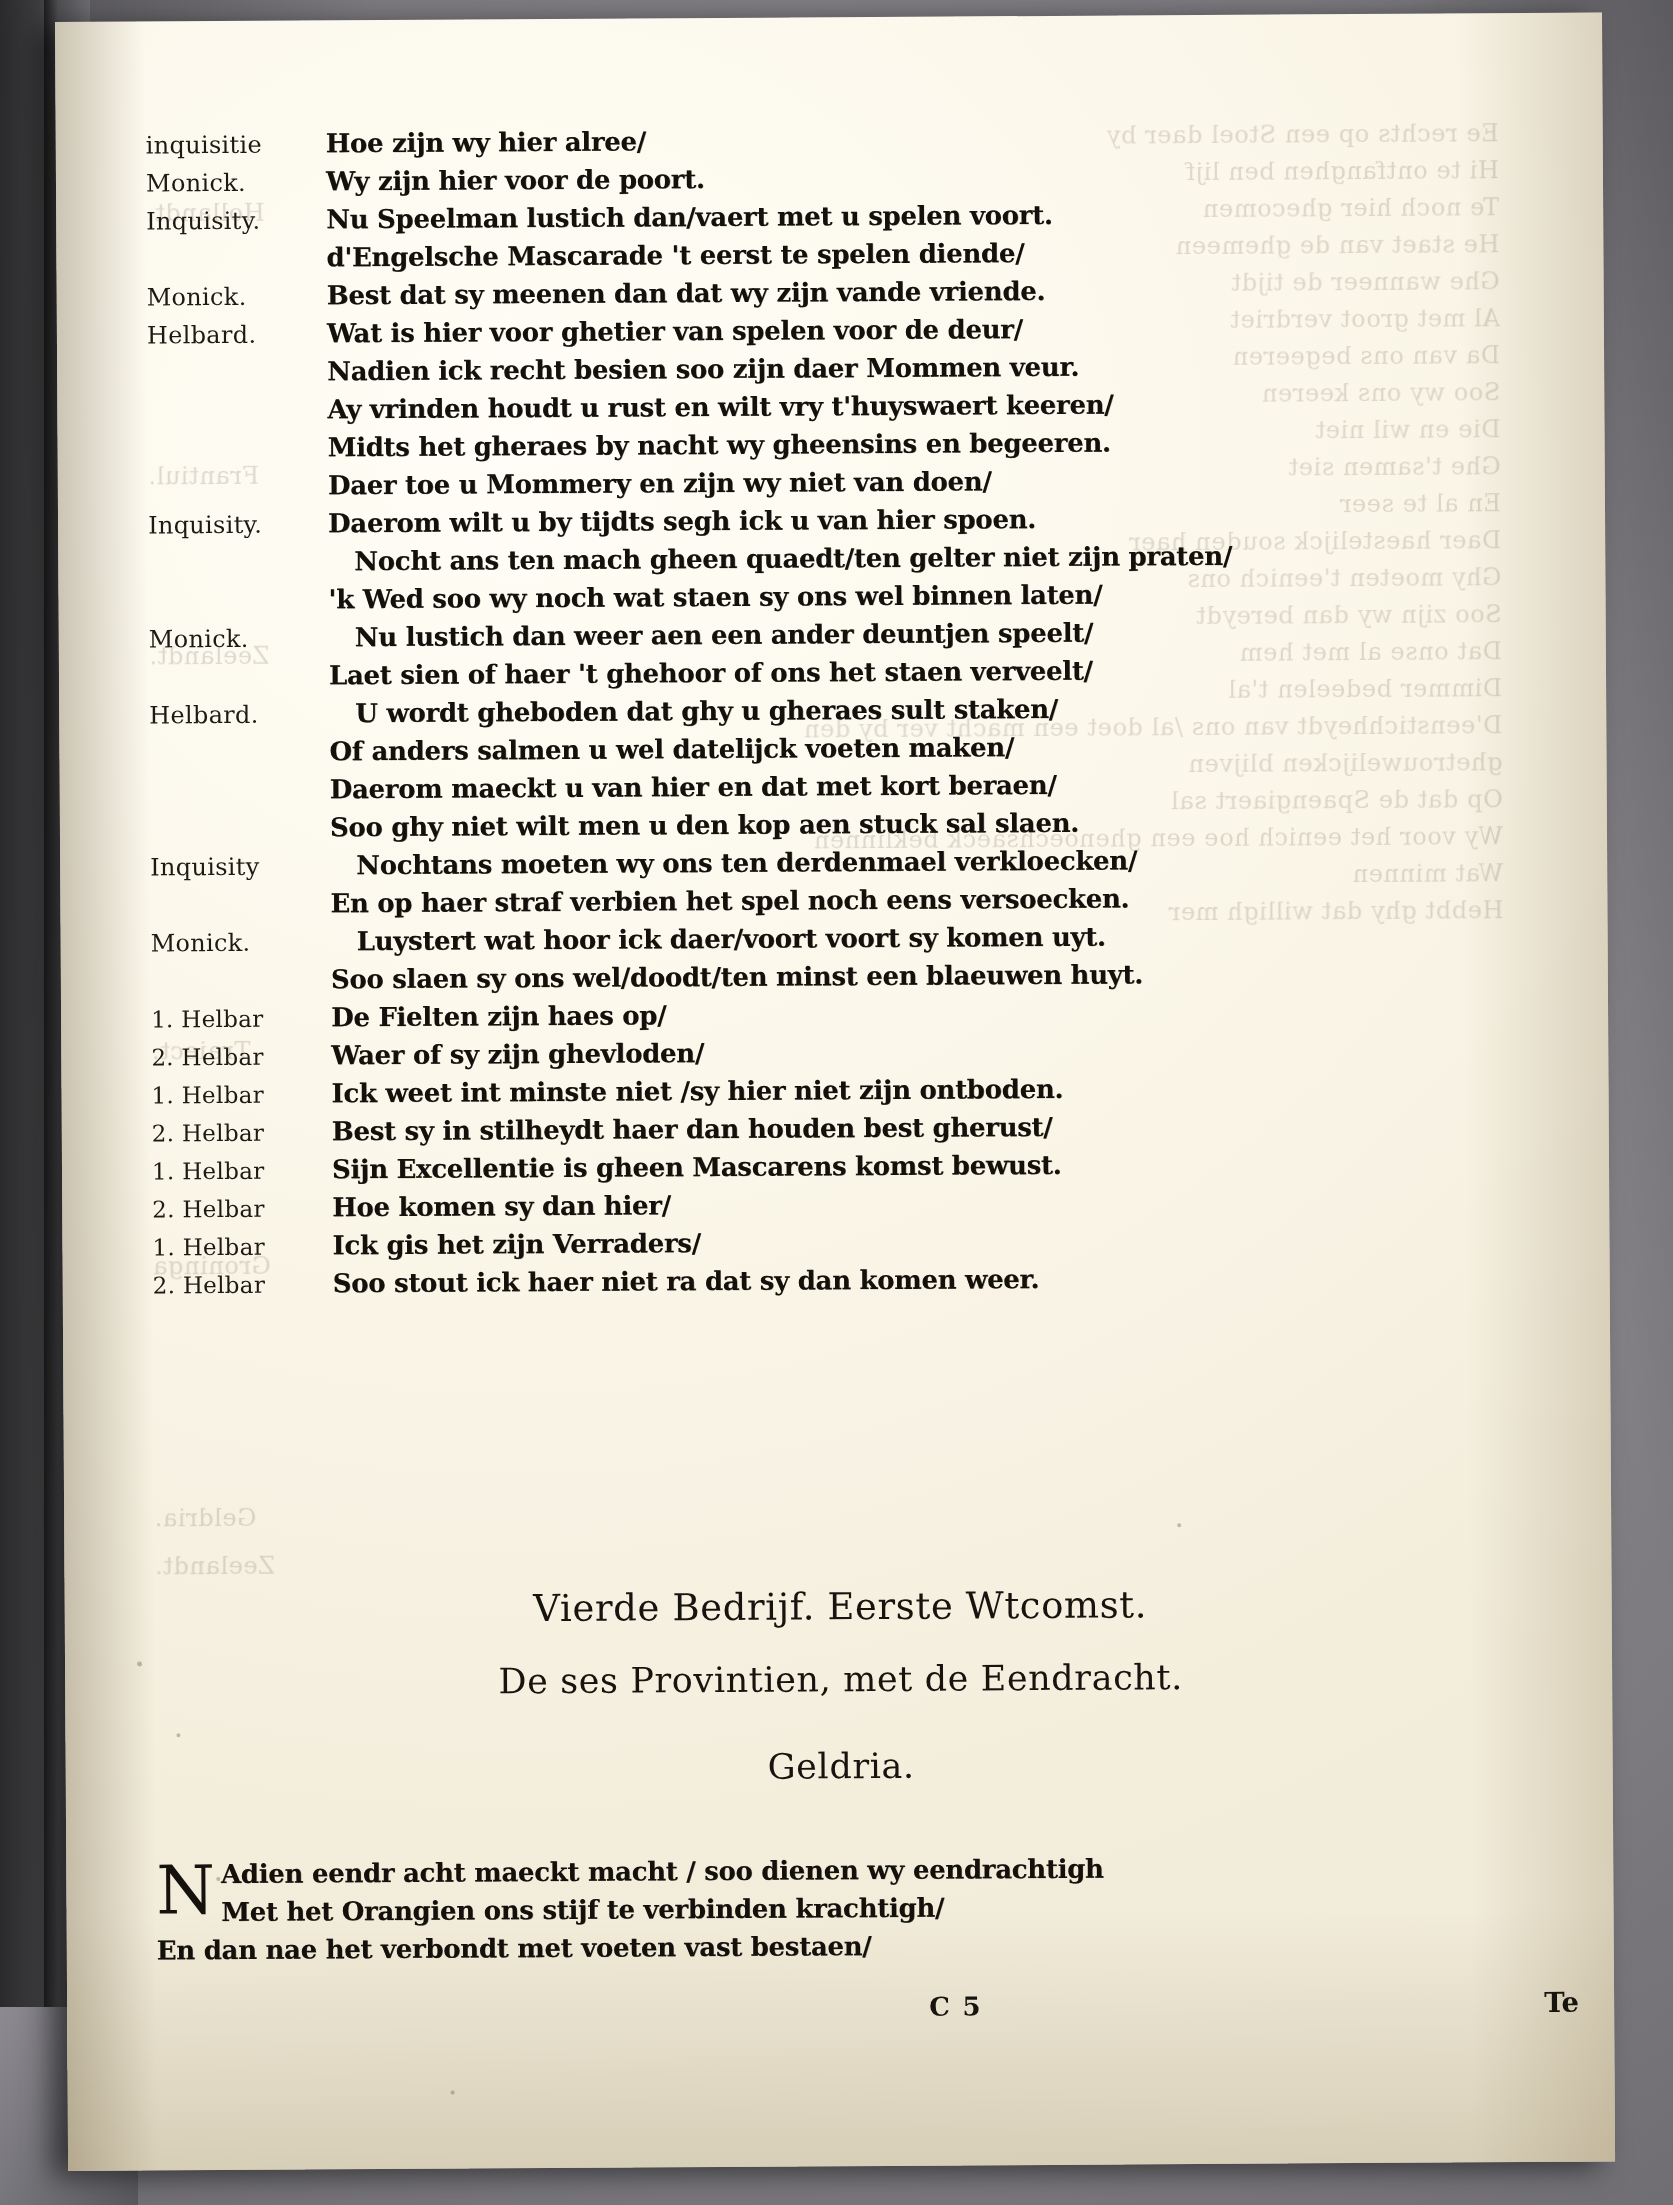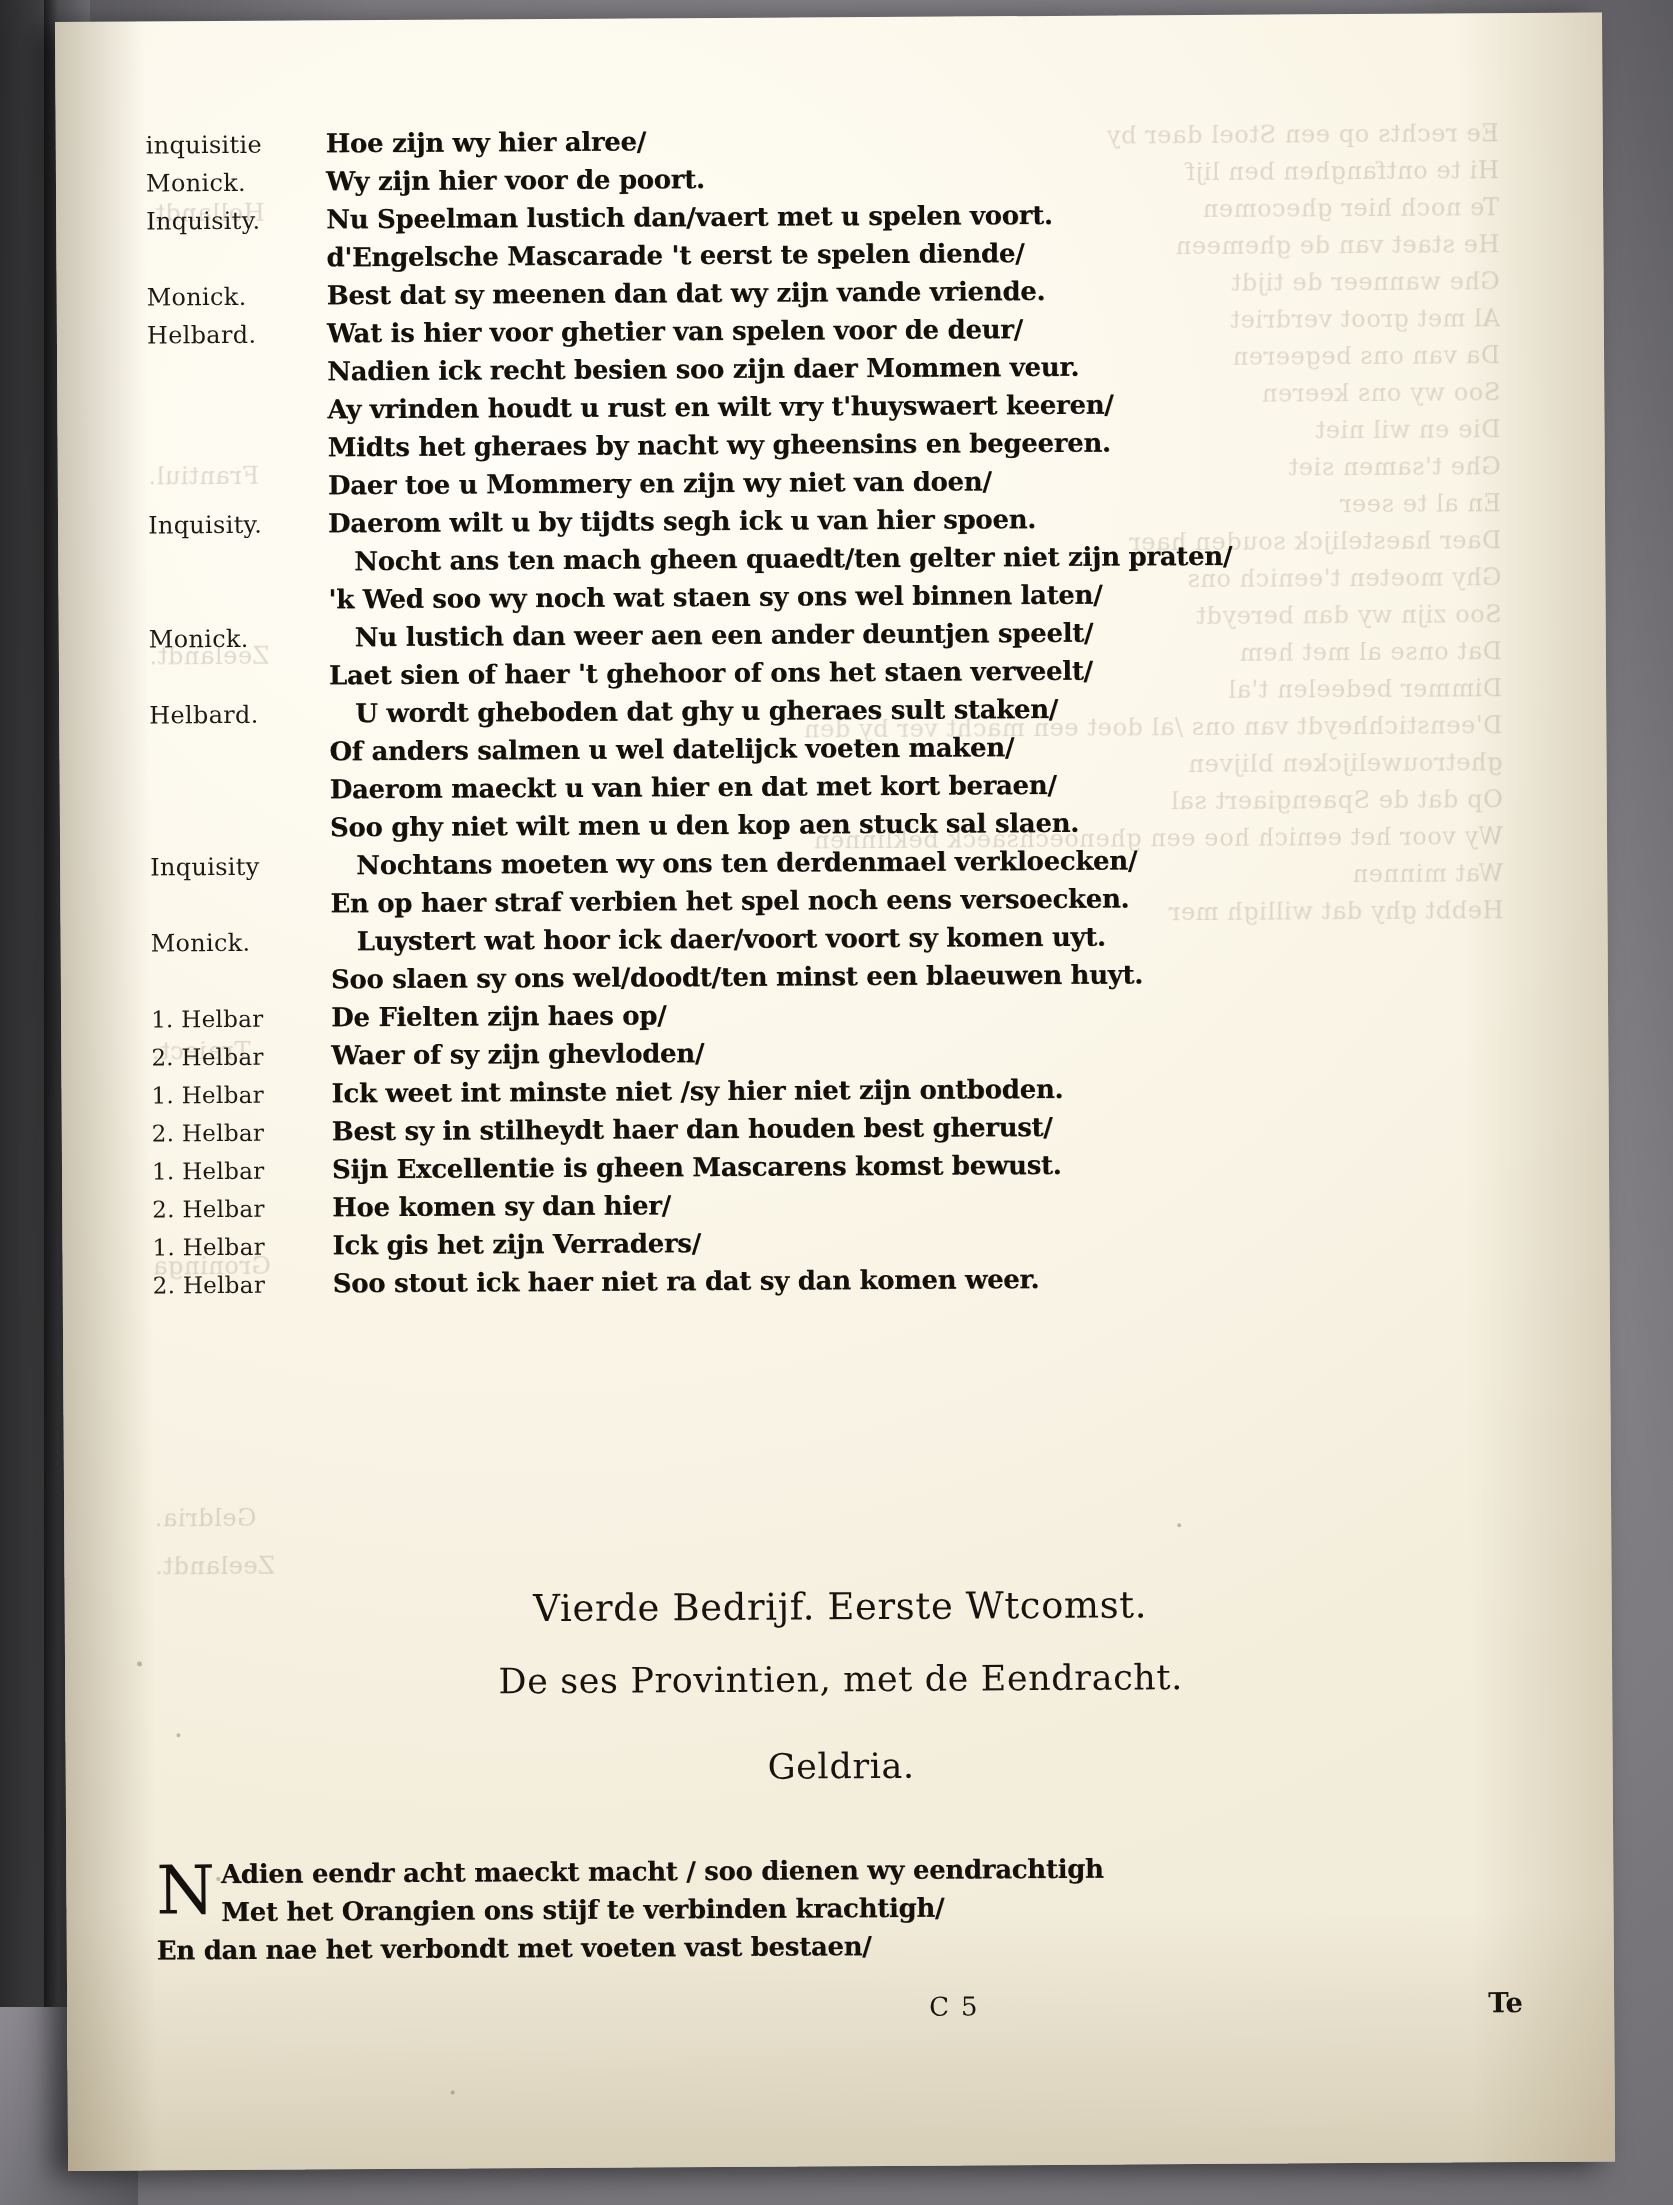--- a/index.html
+++ b/index.html
@@ -172,28 +172,28 @@
     margin-top: 3.6px;
   }
   #stanza .verse { display: block; height: 38px; }
 
   
   #sig {
     position: absolute;
     left: 862px;
     top: 1975px;
     font-family: "DejaVu Serif", serif;
-    font-weight: normal;
+    font-weight: bold;
     font-size: 26px;
     color: #17140f;
     letter-spacing: 1.8px;
   }
   #catch {
     position: absolute;
-    left: 1421px;
+    left: 1477px;
     top: 1973px;
     font-family: "DejaVu Serif", serif;
     font-weight: bold;
     font-size: 27.5px;
     color: #17140f;
   }
 </style>
 </head>
 <body>
 

